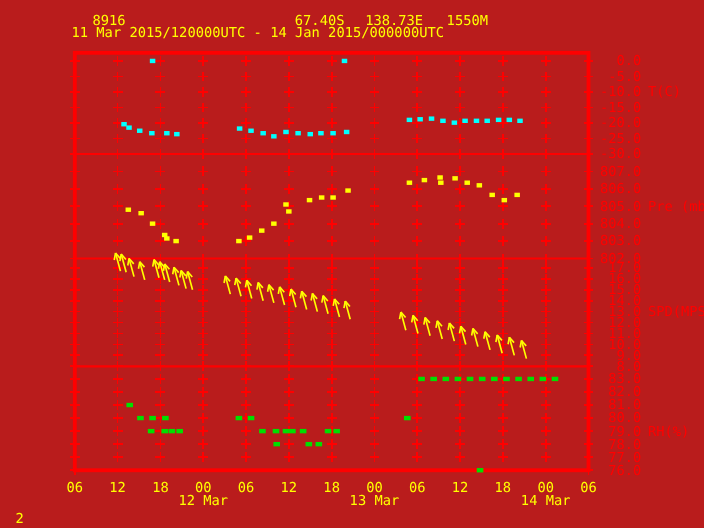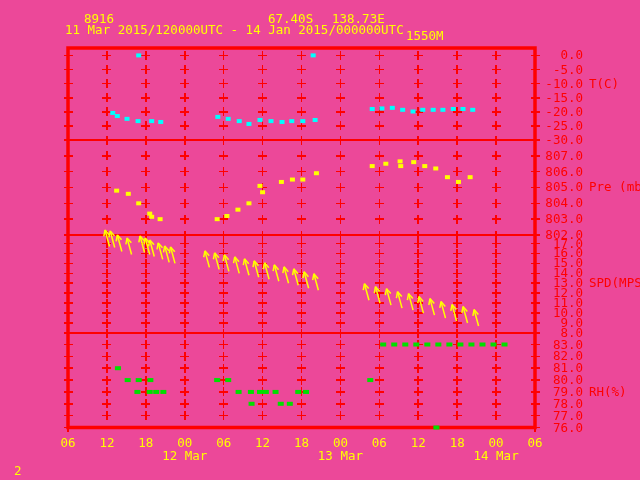--- a/index.html
+++ b/index.html
@@ -1,29 +1,29 @@
 <!DOCTYPE html>
 <html><head>
 <meta charset="utf-8">
 <style>
   html,body{margin:0;padding:0;background:#000;}
-  .screen{position:relative;width:640px;height:480px;background:#ec4899;overflow:hidden;
+  .screen{position:relative;width:640px;height:480px;background:#b91c1c;overflow:hidden;
           font-family:"DejaVu Sans Mono",monospace;}
   .yl{position:absolute;color:#ffff00;font:12.5px "DejaVu Sans Mono",monospace;white-space:pre;}
   #plot{position:absolute;left:0;top:0;}
 </style>
 </head>
 <body>
 
 <div class="screen">
   <div>
     <span class="yl" style="left:84px;top:11px">8916</span>
     <span class="yl" style="left:268px;top:11px">67.40S</span>
     <span class="yl" style="left:332px;top:11px">138.73E</span>
-    <span class="yl" style="left:406px;top:28px">1550M</span>
+    <span class="yl" style="left:406px;top:11px">1550M</span>
     <span class="yl" style="left:65px;top:22px">11 Mar 2015/120000UTC - 14 Jan 2015/000000UTC</span>
   </div>
   <svg id="plot" width="640" height="480" viewBox="0 0 640 480">
       <g shape-rendering="crispEdges">
         <line x1="63.5" y1="55.4" x2="72.5" y2="55.4" stroke="#ff0000" stroke-width="1.6"></line>
         <line x1="68" y1="50.9" x2="68" y2="59.9" stroke="#ff0000" stroke-width="1.6"></line>
         <line x1="102.41666666666666" y1="55.4" x2="111.41666666666666" y2="55.4" stroke="#ff0000" stroke-width="1.6"></line>
         <line x1="106.91666666666666" y1="50.9" x2="106.91666666666666" y2="59.9" stroke="#ff0000" stroke-width="1.6"></line>
         <line x1="141.33333333333331" y1="55.4" x2="150.33333333333331" y2="55.4" stroke="#ff0000" stroke-width="1.6"></line>
         <line x1="145.83333333333331" y1="50.9" x2="145.83333333333331" y2="59.9" stroke="#ff0000" stroke-width="1.6"></line>

